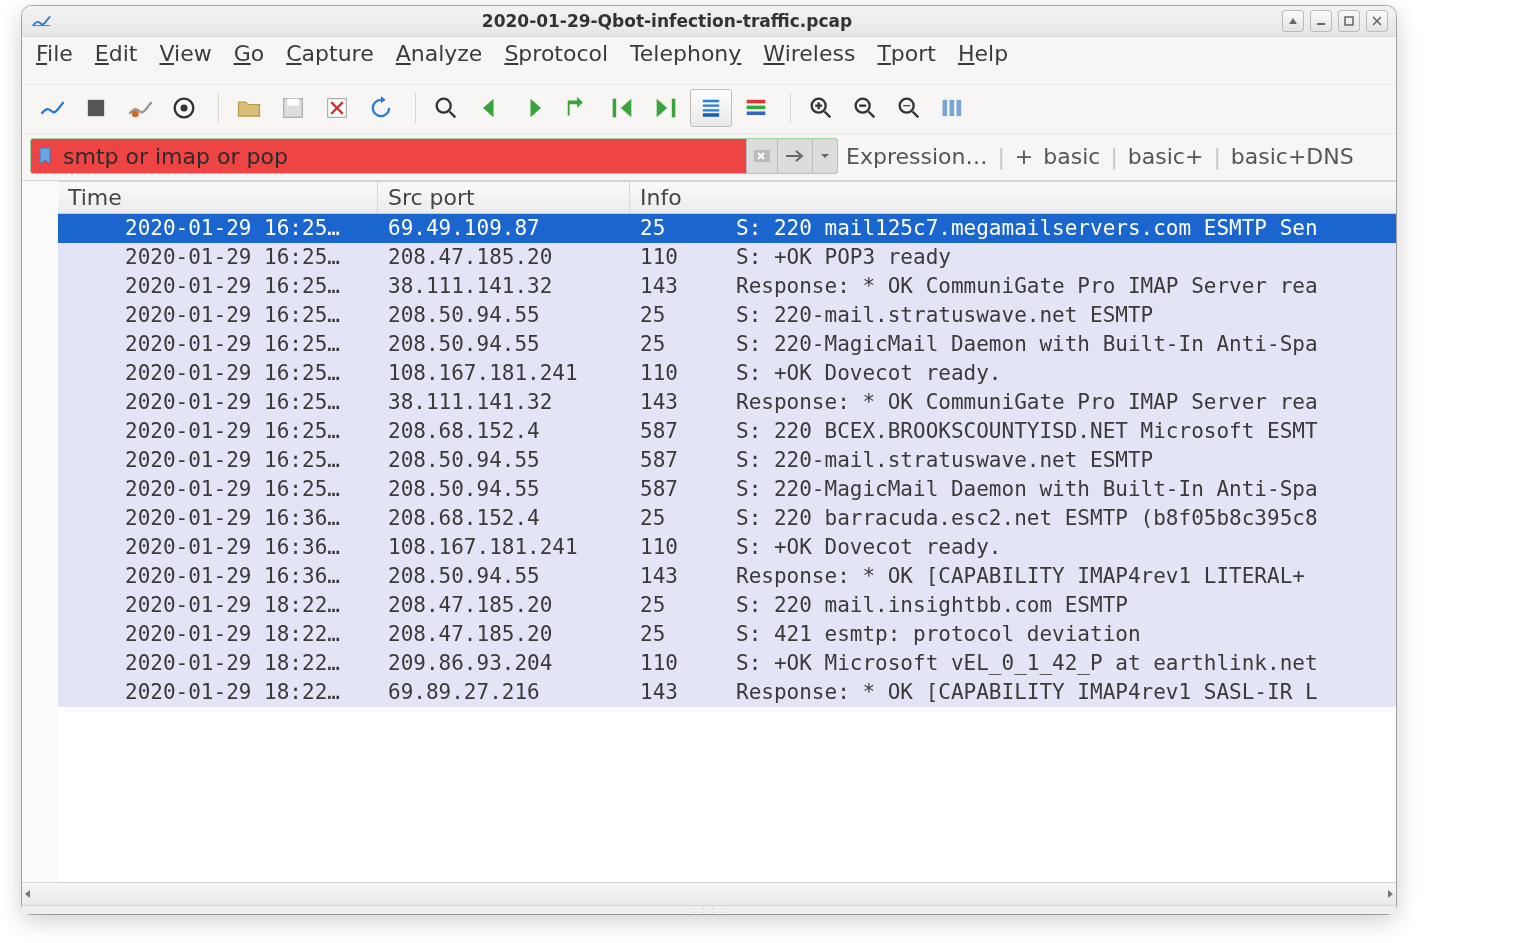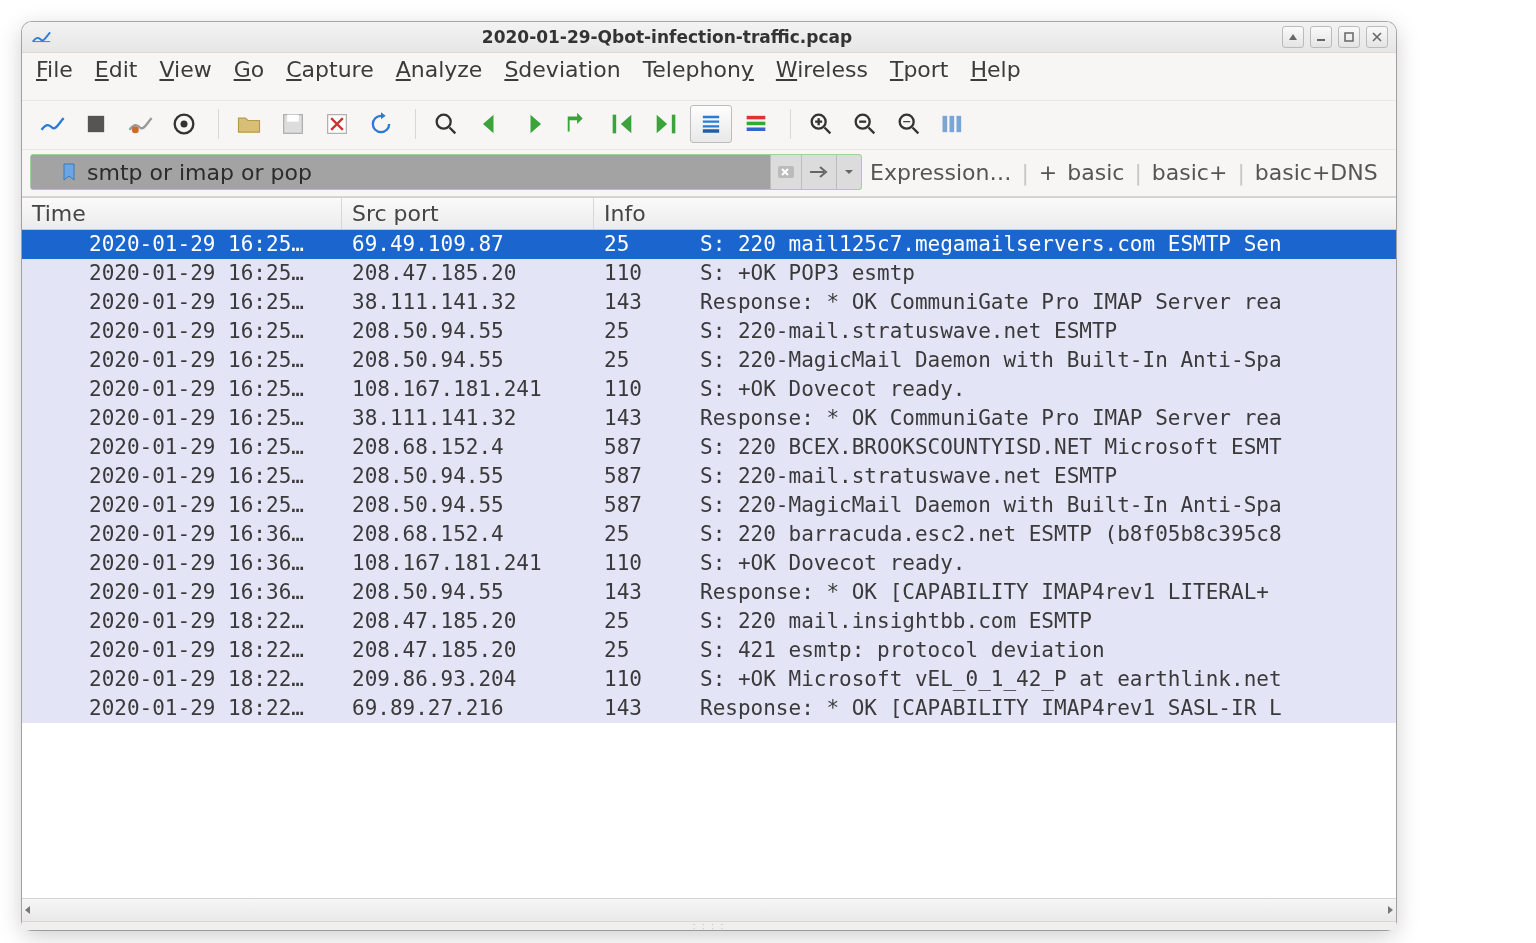--- a/index.html
+++ b/index.html
@@ -9,21 +9,21 @@
     font-family: "DejaVu Sans", "Liberation Sans", Arial, sans-serif;
     font-size: 15px;
     color: #222;
     width: 1536px;
     height: 943px;
     overflow: hidden;
   }
   .window {
     position: absolute;
     left: 22px;
-    top: 22px;
+    top: 6px;
     width: 1374px;
     height: 908px;
     box-sizing: border-box;
     border-radius: 10px;
     background: linear-gradient(#fbfbfb,#f5f5f5 40px,#fbfbfb 41px);
     box-shadow: 0 6px 24px rgba(0,0,0,0.20), 0 0 0 1px rgba(0,0,0,0.30);
     display: flex;
     flex-direction: column;
   }
   
@@ -99,25 +99,24 @@
     background: #f7f6f5;
     border-bottom: 1px solid #d6d6d6;
     font-size: 22px;
   }
   .filter-field {
     flex: 0 0 auto;
     display: flex;
     align-items: center;
     border: 1px solid #9fd29f;
     border-radius: 3px;
-    background: #a3a3a3;
+    background: #ef4444;
     width: 806px;
     height: 34px;
     overflow: hidden;
-    padding-left: 24px;
   }
   .filter-field .fficon {
     width: 28px; display:flex; align-items:center; justify-content:center;
   }
   .filter-field input {
     flex: 1;
     border: none;
     background: transparent;
     font: inherit;
     font-size: 22px;
@@ -135,20 +134,21 @@
   .filter-right { display:flex; align-items:center; gap:10px; color:#555; }
   .filter-right .textbtn { cursor:default; }
   .filter-right .pipe { color: #c7c7c7; }
   
   .grid {
     flex: 1;
     display: flex;
     flex-direction: column;
     overflow: hidden;
     border-top: 1px solid #d1d1d1;
+    margin-left: 36px;
   }
   .grid-header {
     display: grid;
     grid-template-columns: 320px 252px 96px 1fr;
     background: linear-gradient(#fafafa,#ececec);
     border-bottom: 1px solid #c9c9c9;
     font-size: 22px;
     color: #454545;
   }
   .grid-header .cell {
@@ -248,21 +248,21 @@
     </div>
   </div>
 
   <div class="menubar">
     <div class="menu-item"><span class="u">F</span><span>ile</span></div>
     <div class="menu-item"><span class="u">E</span><span>dit</span></div>
     <div class="menu-item"><span class="u">V</span><span>iew</span></div>
     <div class="menu-item"><span class="u">G</span><span>o</span></div>
     <div class="menu-item"><span class="u">C</span><span>apture</span></div>
     <div class="menu-item"><span class="u">A</span><span>nalyze</span></div>
-    <div class="menu-item"><span class="u">S</span><span>deviation</span></div>
+    <div class="menu-item"><span class="u">S</span><span>protocol</span></div>
     <div class="menu-item"><span>Telephon</span><span class="u">y</span></div>
     <div class="menu-item"><span class="u">W</span><span>ireless</span></div>
     <div class="menu-item"><span class="u">T</span><span>port</span></div>
     <div class="menu-item"><span class="u">H</span><span>elp</span></div>
   </div>
 
   <div class="toolbar">
     <div class="tb-item">
       <svg viewBox="0 0 24 24">
           <path d="M3 17 C7 12, 9 12, 12 15 C15 18, 18 11, 22 7" fill="none" stroke="#2a7bd8" stroke-width="2"></path>
@@ -435,21 +435,21 @@
         <div class="row selected">
           <div class="c time">2020-01-29 16:25…</div>
           <div class="c src">69.49.109.87</div>
           <div class="c port">25</div>
           <div class="c info">S: 220 mail125c7.megamailservers.com ESMTP Sen</div>
         </div>
         <div class="row">
           <div class="c time">2020-01-29 16:25…</div>
           <div class="c src">208.47.185.20</div>
           <div class="c port">110</div>
-          <div class="c info">S: +OK POP3 esmtp</div>
+          <div class="c info">S: +OK POP3 ready</div>
         </div>
         <div class="row">
           <div class="c time">2020-01-29 16:25…</div>
           <div class="c src">38.111.141.32</div>
           <div class="c port">143</div>
           <div class="c info">Response: * OK CommuniGate Pro IMAP Server rea</div>
         </div>
         <div class="row">
           <div class="c time">2020-01-29 16:25…</div>
           <div class="c src">208.50.94.55</div>

